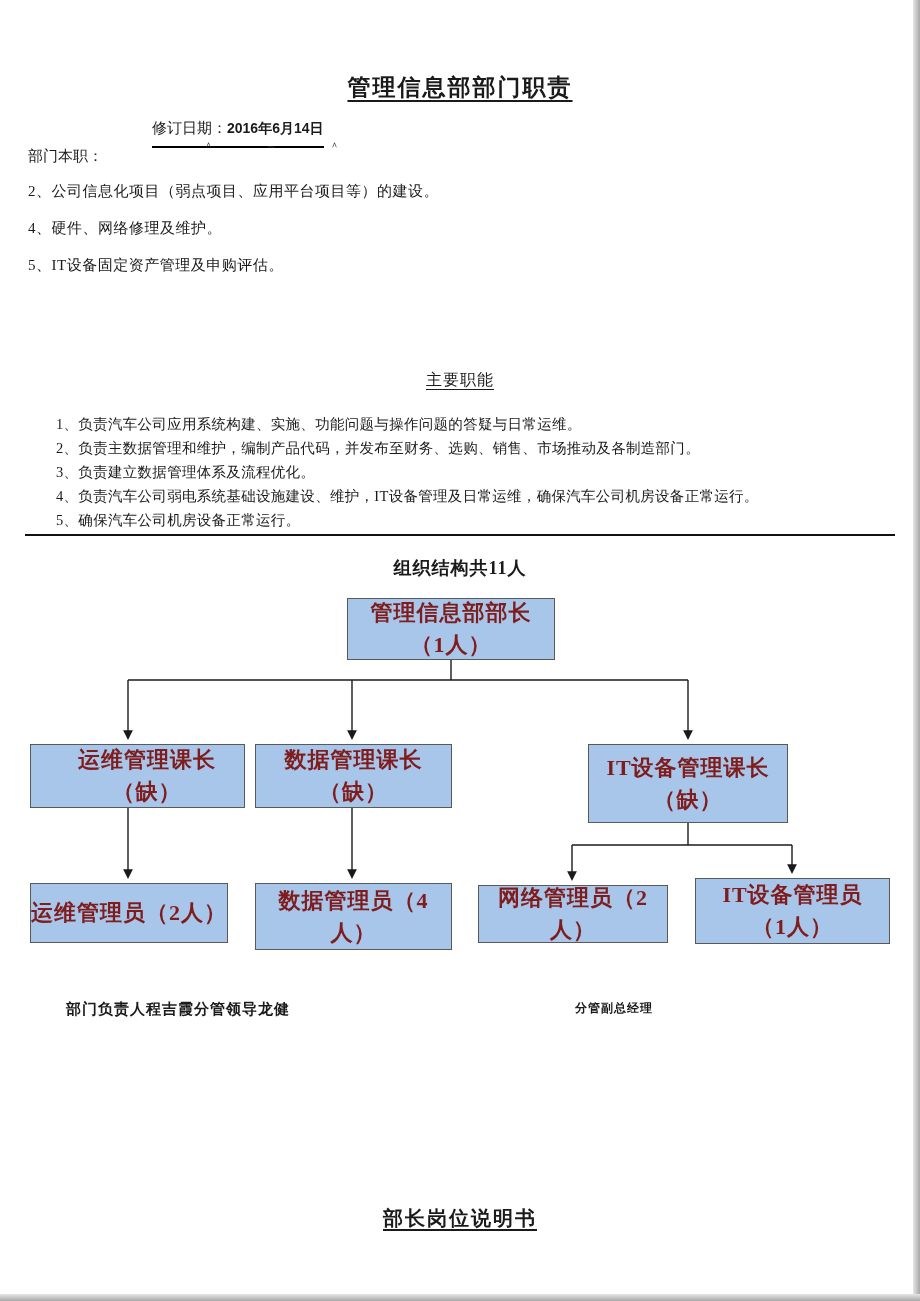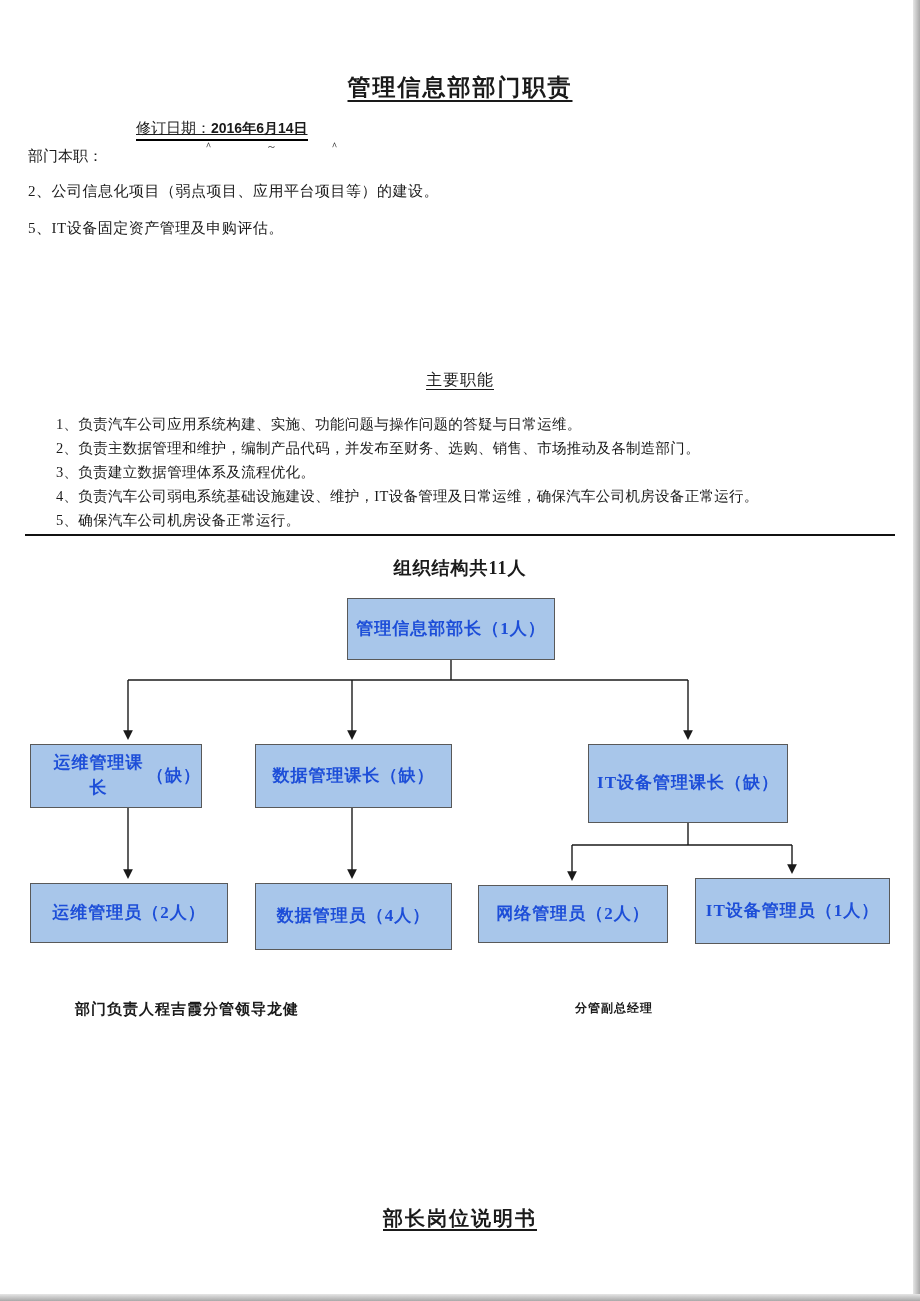--- a/index.html
+++ b/index.html
@@ -19,22 +19,22 @@
   .edge-bottom { position: absolute; bottom: 0; left: 0; width: 100%; height: 7px; background: linear-gradient(to bottom, #e6e6e6, #a8a8a8); }
 
   .doc-title {
     position: absolute; top: 72px; left: 0; width: 100%;
     text-align: center; font-size: 23px; font-weight: bold;
     letter-spacing: 2px;
   }
   .doc-title span { text-decoration: underline; text-underline-offset: 5px; }
 
   .revision-line {
-    position: absolute; top: 119px; left: 136px;
-    font-size: 15px; border-bottom: 2px solid #000; padding-bottom: 1px; text-decoration: underline;
+    position: absolute; top: 119px; left: 152px;
+    font-size: 15px; border-bottom: 2px solid #000; padding-bottom: 8px;
   }
   .revision-line .rev-date { font-weight: bold; font-family: "Liberation Sans", "DejaVu Sans", sans-serif; font-size: 14px; }
 
   .revision-marks {
     position: absolute; top: 139px; left: 203px;
     display: flex; column-gap: 52px;
     font-size: 11px; color: #333;
   }
 
   .duties-heading { position: absolute; top: 147px; left: 28px; font-size: 15px; }
@@ -62,36 +62,36 @@
   }
 
   .org-chart { position: absolute; top: 588px; left: 0; width: 920px; height: 380px; }
 
   .org-connectors { position: absolute; top: 0; left: 0; width: 920px; height: 380px; }
 
   .org-box {
     position: absolute;
     background: #a8c6ea;
     border: 1px solid #595959;
-    display: flex; flex-direction: row; align-items: center; justify-content: center;
+    display: flex; flex-direction: column; align-items: center; justify-content: center;
     text-align: center;
-    font-size: 17px; font-weight: bold; color: #1d4ed8;
+    font-size: 22px; font-weight: bold; color: #7f1d1d;
     line-height: 1.45; letter-spacing: 1px;
   }
   .box-root      { left: 347px; top: 10px;  width: 208px; height: 62px; }
-  .box-ops-lead  { left: 30px;  top: 156px; width: 172px; height: 64px; padding-left: 19px; }
+  .box-ops-lead  { left: 30px;  top: 156px; width: 215px; height: 64px; padding-left: 19px; }
   .box-data-lead { left: 255px; top: 156px; width: 197px; height: 64px; }
   .box-it-lead   { left: 588px; top: 156px; width: 200px; height: 79px; }
   .box-ops-staff { left: 30px;  top: 295px; width: 198px; height: 60px; }
   .box-data-staff{ left: 255px; top: 295px; width: 197px; height: 67px; }
   .box-net-staff { left: 478px; top: 297px; width: 190px; height: 58px; }
   .box-it-staff  { left: 695px; top: 290px; width: 195px; height: 66px; }
 
   .footer-line { position: absolute; top: 1000px; left: 0; width: 100%; height: 24px; }
-  .footer-owner  { position: absolute; left: 75px;  font-size: 15px; font-weight: bold; letter-spacing: 1px; }
+  .footer-owner  { position: absolute; left: 66px;  font-size: 15px; font-weight: bold; letter-spacing: 1px; }
   .footer-deputy { position: absolute; left: 575px; font-size: 12px; font-weight: bold; letter-spacing: 1px; }
 
   .next-section-title {
     position: absolute; top: 1205px; left: 0; width: 100%;
     text-align: center; font-size: 20px; font-weight: bold; letter-spacing: 2px;
   }
   .next-section-title span { text-decoration: underline; text-underline-offset: 4px; }
 </style>
 </head>
 <body>
@@ -107,20 +107,21 @@
 <div class="revision-marks">
   <span>＾</span>
   <span>～</span>
   <span>＾</span>
 </div>
 
 <div class="duties-heading">部门本职：</div>
 
 <div class="duties-list">
   <div class="duty-item">2、公司信息化项目（弱点项目、应用平台项目等）的建设。</div>
+  <div class="duty-item">4、硬件、网络修理及维护。</div>
   <div class="duty-item">5、IT设备固定资产管理及申购评估。</div>
 </div>
 
 <div class="functions-heading">
   <span>主要职能</span>
 </div>
 
 <div class="functions-list">
   <div class="function-item">1、负责汽车公司应用系统构建、实施、功能问题与操作问题的答疑与日常运维。</div>
   <div class="function-item">2、负责主数据管理和维护，编制产品代码，并发布至财务、选购、销售、市场推动及各制造部门。</div>

